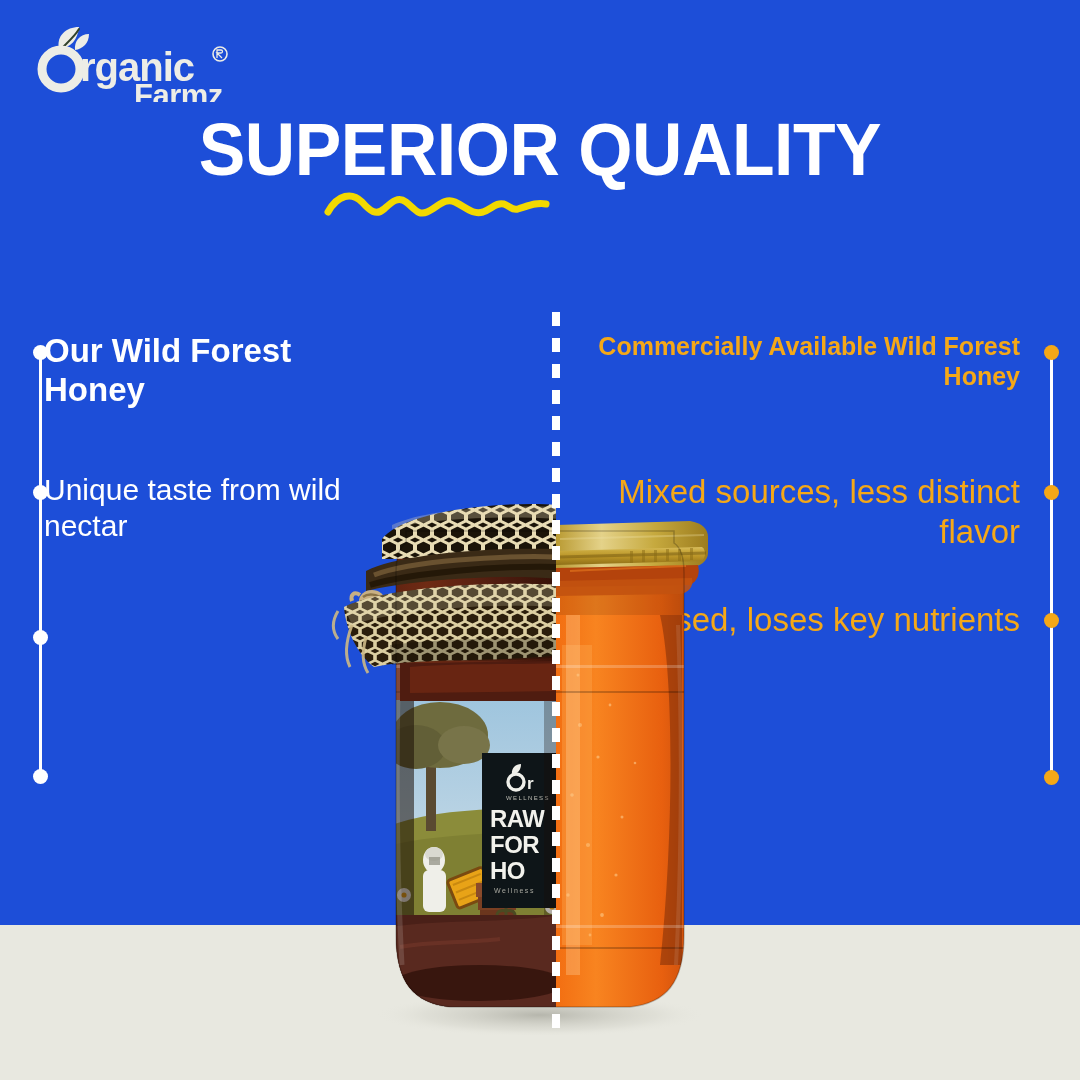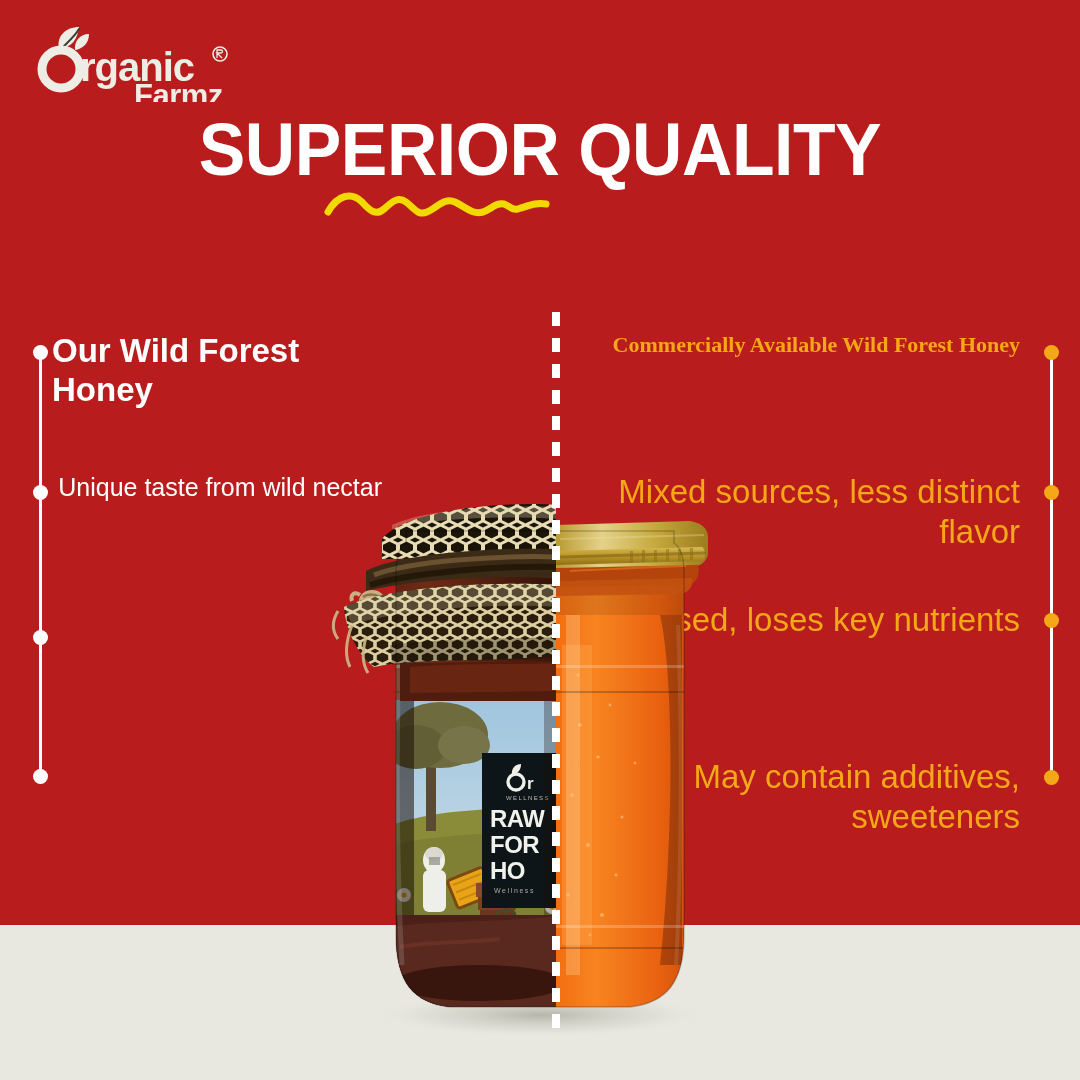--- a/index.html
+++ b/index.html
@@ -6,21 +6,21 @@
   html,body{margin:0;padding:0;}
   body{
     width:1080px;height:1080px;
     font-family:"Liberation Sans", sans-serif;
     background:#31412C;
     overflow:hidden;
   }
   #stage{
     position:relative;
     width:1080px;height:1080px;
-    background:#b91c1c;
+    background:#1d4ed8;
     overflow:hidden;
   }
 
   
   .surface{
     position:absolute;left:0;top:925px;width:1080px;height:155px;
     background:#E8E8E0;
   }
 
   
@@ -59,36 +59,36 @@
   .rail.right{left:1050px;top:352px;height:427px;}
   .dot{
     position:absolute;width:15px;height:15px;border-radius:50%;
     z-index:7;
   }
   .dot.white{background:#FFFFFF;left:33px;}
   .dot.orange{background:#F5A817;left:1044px;}
 
   
   .col{position:absolute;z-index:8;}
-  .col.left{left:52px;width:330px;text-align:left;}
+  .col.left{left:44px;width:330px;text-align:left;}
   .col.right{right:60px;width:460px;text-align:right;}
 
   .head{
     font-weight:bold;
     line-height:1.18;
     margin:0;
   }
   .head.l{color:#FFFFFF;font-size:33px;}
-  .head.r{color:#F5A817;font-size:22px;font-family:Liberation Serif, serif;}
+  .head.r{color:#F5A817;font-size:25px;}
   .item{
     line-height:1.2;
     margin:0;
     font-weight:500;
   }
-  .item.l{color:#FFFFFF;font-size:25px;text-align:right;}
+  .item.l{color:#FFFFFF;font-size:30px;}
   .item.r{color:#F5A817;font-size:33px;}
 
   .blk{position:absolute;}
 
   
   #jar{
     position:absolute;left:330px;top:495px;width:420px;height:540px;
     z-index:20;
   }
   #jar svg{display:block;}
@@ -150,23 +150,20 @@
   </div>
 
   <div class="col right blk" style="top:332px;">
     <p class="head r">Commercially Available Wild Forest Honey</p>
   </div>
   <div class="col right blk" style="top:472px;">
     <p class="item r">Mixed sources, less distinct flavor</p>
   </div>
   <div class="col right blk" style="top:600px;">
     <p class="item r">Processed, loses key nutrients</p>
-  </div>
-  <div class="col right blk" style="top:757px;">
-    <p class="item r">May contain additives, sweeteners</p>
   </div>
 
   <div id="jar">
     <svg width="420" height="540" viewBox="0 0 420 540" xmlns="http://www.w3.org/2000/svg">
       <defs>
 
         <clipPath id="jarClip">
           <path d="M66 78
                    C66 60 70 52 76 48
                    L76 36 L344 36 L344 48

